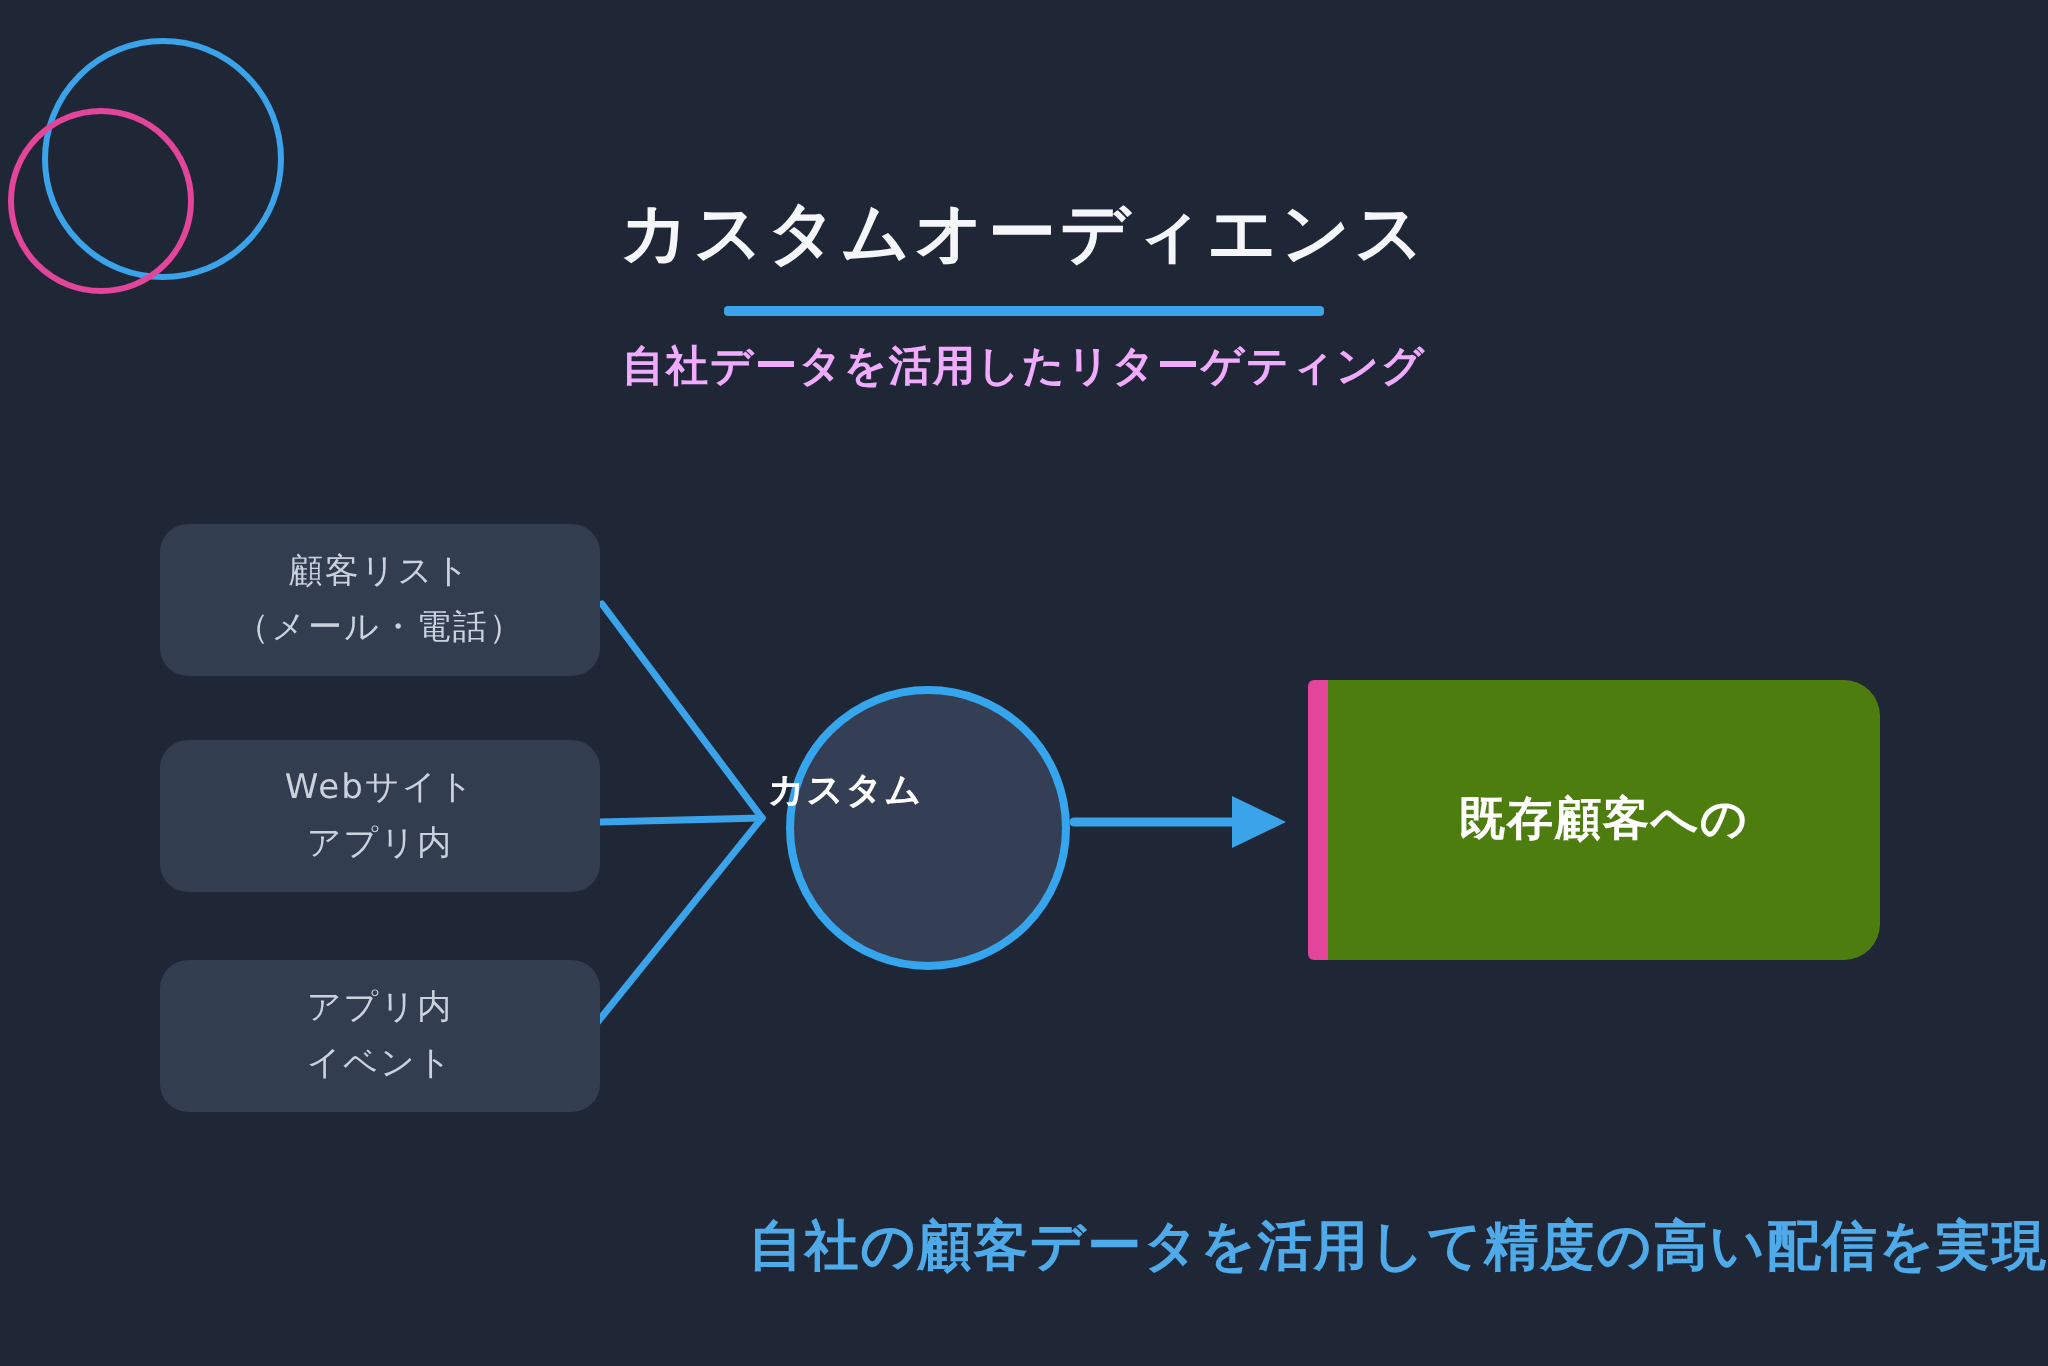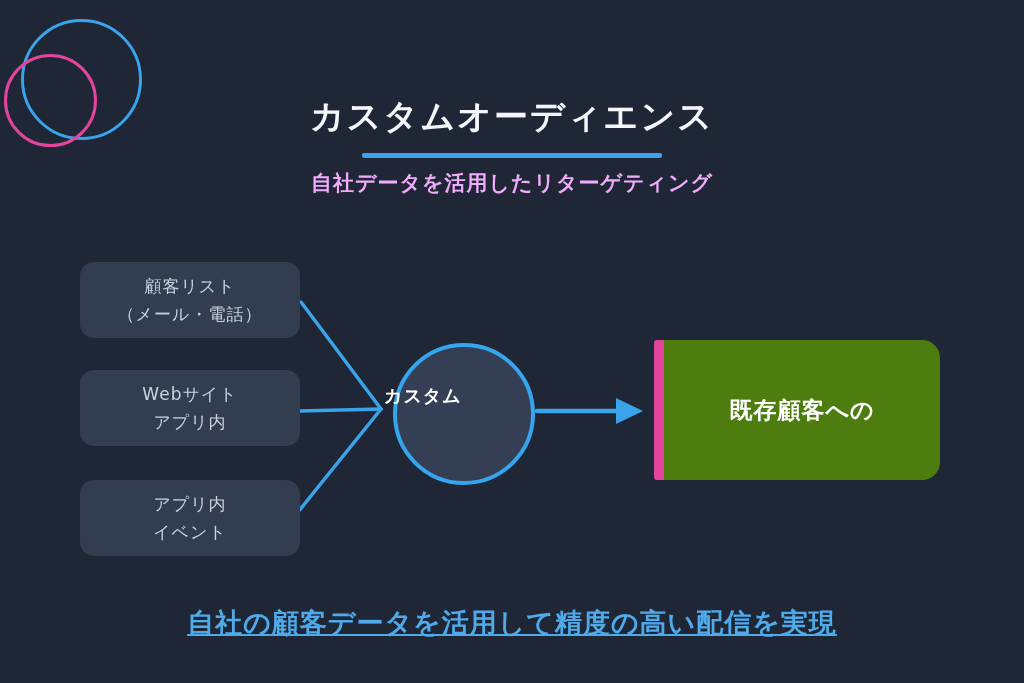--- a/index.html
+++ b/index.html
@@ -56,22 +56,22 @@
     position:absolute; left:654px; top:340px; width:286px; height:140px;
     background:#4d7c0f; border-left:10px solid #E2459A;
     border-radius:3px 18px 18px 3px;
     display:flex; flex-direction:column; justify-content:center;
     text-align:center; color:#FFFFFF; font-weight:bold;
     font-size:23px; line-height:31px; letter-spacing:1px;
   }
 
   .footer-note {
     position:absolute; top:605px; left:0; width:100%;
-    text-align:center; font-size:27px; font-weight:bold;
-    color:#4FAAEA; letter-spacing:1px;text-decoration:underline;
+    text-align:right; font-size:27px; font-weight:bold;
+    color:#4FAAEA; letter-spacing:1px;
   }
 </style>
 </head>
 <body>
 
 <div class="decor-circle blue"></div>
 <div class="decor-circle pink"></div>
 
 <div class="title">カスタムオーディエンス</div>
 <div class="title-underline"></div>

